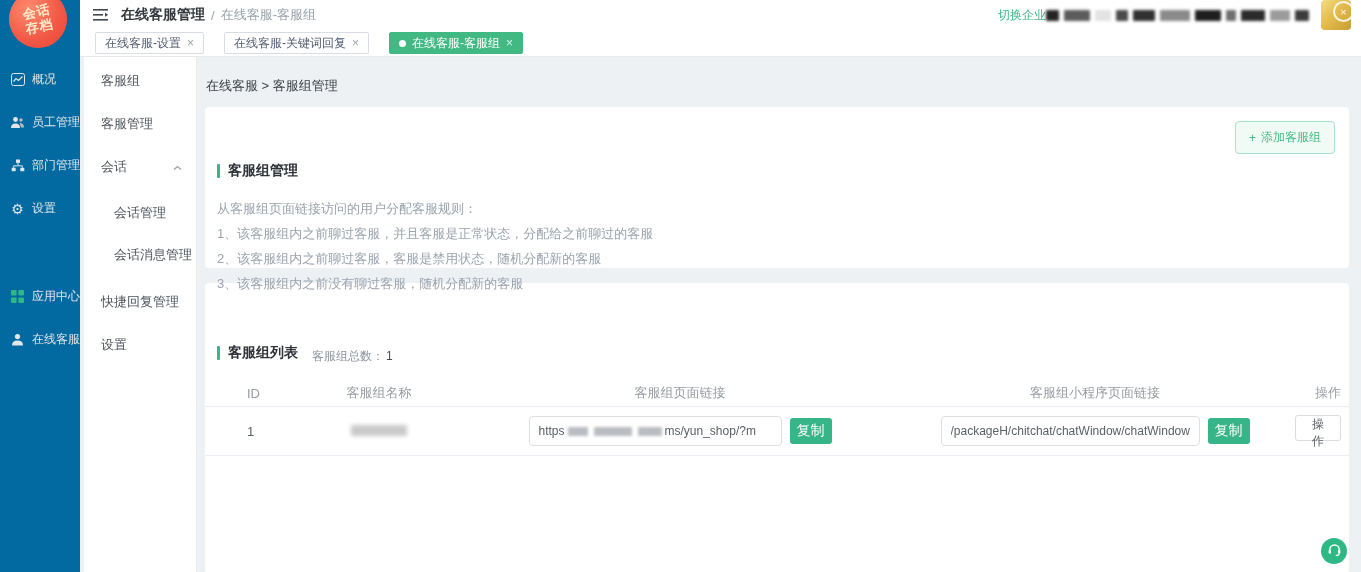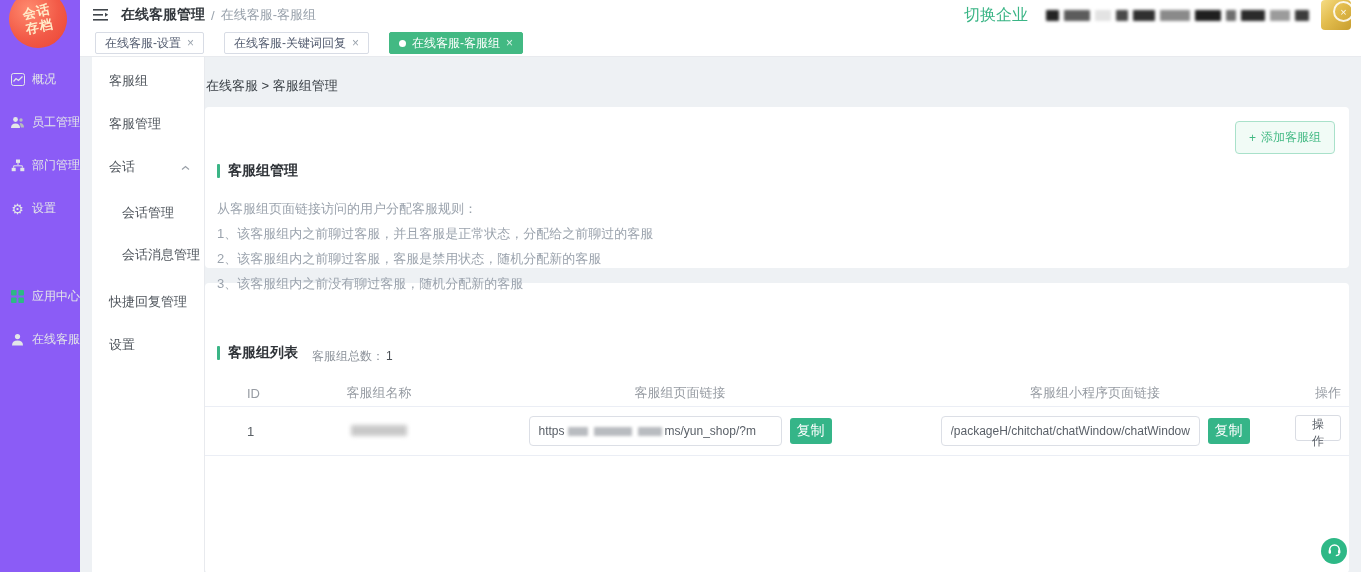--- a/index.html
+++ b/index.html
@@ -3,61 +3,61 @@
 <meta charset="utf-8">
 <style>
   * { margin:0; padding:0; box-sizing:border-box; }
   html,body { width:1361px; height:572px; overflow:hidden; }
   body {
     font-family:"Liberation Sans","DejaVu Sans",sans-serif;
     font-size:13px; color:#303133; background:#eef1f4; position:relative;
   }
 
   
-  .dark-sidebar { position:absolute; left:0; top:0; width:80px; height:572px; background:#8b5cf6; z-index:6; }
+  .dark-sidebar { position:absolute; left:0; top:0; width:80px; height:572px; background:#0369a1; z-index:6; }
   .dark-nav { padding-top:58px; }
   .dark-nav-item { display:flex; align-items:center; gap:7px; height:43px; padding-left:10px; color:#e3e6e8; font-size:12px; cursor:pointer; }
   .dark-nav-item .ni { width:15px; height:15px; flex:0 0 15px; display:flex; align-items:center; justify-content:center; }
   .dark-nav-spacer { height:45px; }
   .gear-glyph { color:#e3e6e8; font-size:14px; line-height:1; font-family:"DejaVu Sans",sans-serif; }
 
   
   .logo-badge { position:absolute; left:9px; top:-10px; width:58px; height:58px; border-radius:50%;
     background:radial-gradient(circle at 38% 30%, #ff8a6e 0%, #f25a47 55%, #ea4434 100%);
     transform:rotate(-12deg); z-index:10; display:flex; flex-direction:column; align-items:center; justify-content:center;
     color:#ffecc9; font-size:13px; font-weight:bold; line-height:15px; letter-spacing:1px; }
 
   
   .header { position:absolute; left:80px; top:0; width:1281px; height:30px; background:#fff; display:flex; align-items:center; z-index:5; }
   .fold-icon { margin-left:13px; width:16px; height:14px; cursor:pointer; display:flex; align-items:center; }
   .header-title { margin-left:12px; font-size:14px; font-weight:bold; color:#33383d; }
   .header-sep { margin:0 6px; color:#9aa3ad; font-size:13px; }
   .header-crumb { color:#98a1ab; font-size:13px; }
   .header-right { margin-left:auto; display:flex; align-items:center; margin-right:10px; }
-  .switch-company { color:#3bb586; font-size:16px; cursor:pointer; margin-right:18px; }
+  .switch-company { color:#3bb586; font-size:12px; cursor:pointer; margin-right:0; }
   .redacted-row { display:flex; align-items:center; gap:5px; margin-right:12px; filter:blur(1.5px); }
   .rb { height:11px; border-radius:1px; }
   .avatar { width:30px; height:30px; border-radius:4px; position:relative; overflow:hidden;
     background:linear-gradient(135deg,#f5dc85 0%,#e3bd4e 45%,#c89e2f 100%); cursor:pointer; }
   .avatar-badge { position:absolute; right:-3px; top:1px; width:21px; height:21px; border-radius:50%;
     border:2px solid rgba(255,255,255,.85); color:rgba(255,255,255,.9); font-size:11px;
     display:flex; align-items:center; justify-content:center; }
 
   
   .tabbar { position:absolute; left:80px; top:30px; width:1281px; height:27px; background:#fff;
     border-bottom:1px solid #e8eaee; display:flex; align-items:center; padding-left:15px; gap:20px; z-index:5; }
   .tab { height:22px; display:flex; align-items:center; gap:6px; padding:0 9px; border:1px solid #d8dce5;
     border-radius:2px; background:#fff; font-size:12px; color:#515a6e; cursor:pointer; white-space:nowrap; }
   .tab .tab-close { font-size:12px; color:#9aa3ad; line-height:1; }
   .tab.active { background:#42b983; border-color:#42b983; color:#fff; }
   .tab.active .tab-close { color:#d8f3e6; }
   .tab-dot { width:7px; height:7px; border-radius:50%; background:#fff; }
 
   
-  .sub-sidebar { position:absolute; left:92px; top:57px; width:113px; height:515px; background:#fff;
+  .sub-sidebar { position:absolute; left:84px; top:57px; width:113px; height:515px; background:#fff;
     border-right:1px solid #e8eaee; z-index:4; padding-top:2px; }
   .sub-item { height:43px; display:flex; align-items:center; padding-left:17px; font-size:13px; color:#4f555c; cursor:pointer; }
   .sub-item.has-caret { justify-content:space-between; padding-right:14px; }
   .sub-item.child { padding-left:30px; height:42px; }
   .sub-group { padding:4px 0; }
 
   
   .main { position:absolute; left:193px; top:57px; width:1168px; height:515px; background:#eef1f4; overflow:hidden; }
   .page-breadcrumb { height:50px; padding:20px 0 0 13px; font-size:13px; color:#3a4046; }
   .card { background:#fff; border-radius:4px; margin:0 12px; }

